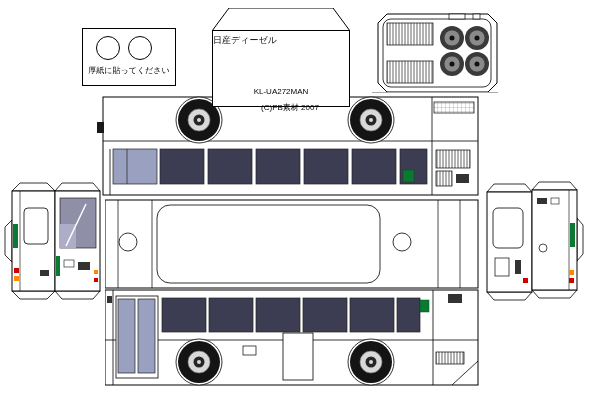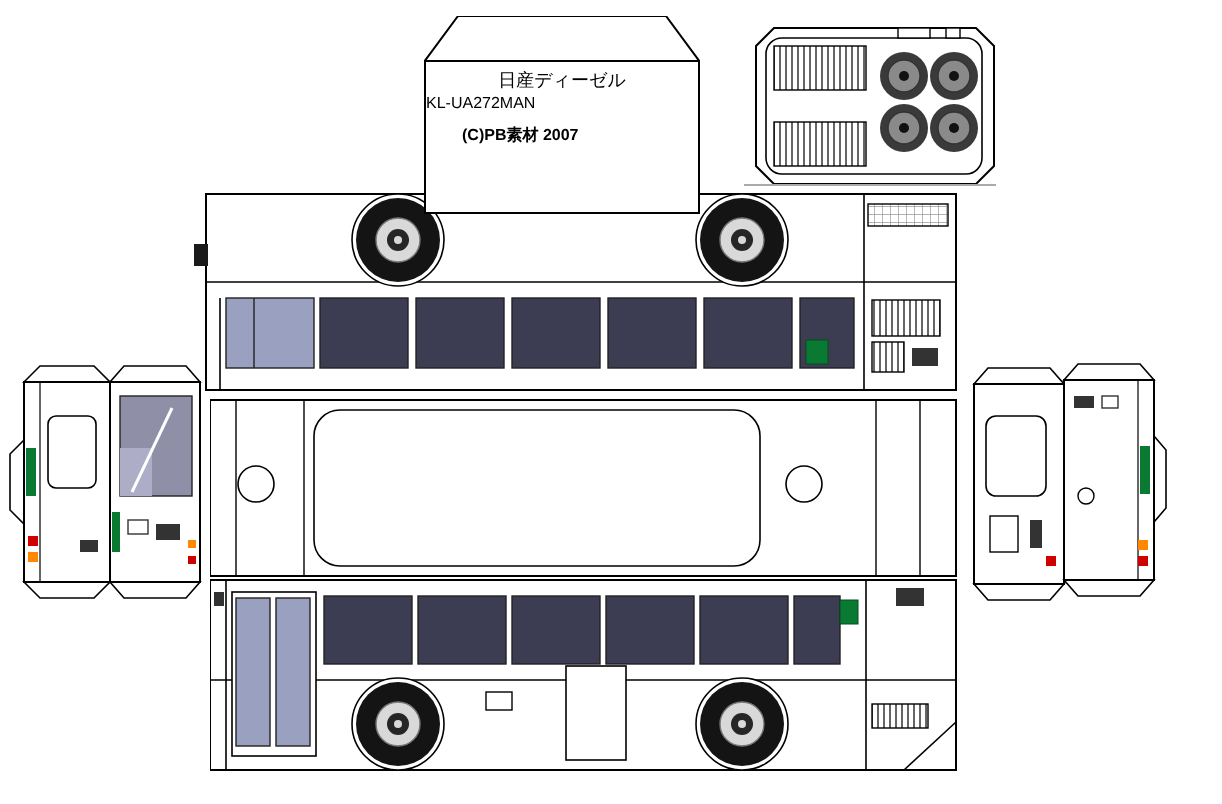--- a/index.html
+++ b/index.html
@@ -9,24 +9,24 @@
   svg{display:block;}
   
   .instruction{left:82px;top:28px;width:94px;height:58px;border:1px solid #000;box-sizing:border-box;background:#fff;}
   .instruction .hole{position:absolute;top:7px;width:22px;height:22px;border:1px solid #000;border-radius:50%;background:#fff;}
   .instruction .hole.h1{left:13px;}
   .instruction .hole.h2{left:45px;}
   .instruction .note{position:absolute;left:0;right:0;top:36px;font-size:8px;text-align:center;white-space:nowrap;}
   
   .title-flap{left:212px;top:8px;}
   .title-body{left:212px;top:30px;width:138px;height:77px;border:1px solid #000;box-sizing:border-box;background:#fff;}
-  .title-body .name{margin-top:3px;font-size:9px;text-align:center;}
-  .title-body .code{font-size:8px;text-align:left;}
+  .title-body .name{margin-top:3px;font-size:9px;}
+  .title-body .code{font-size:8px;text-align:center;margin-top:40px;}
   .title-body .credits{margin-top:7px;padding-left:18px;font-size:8px;line-height:9px;}
-  .title-body .credits .bold{font-weight:bold;}
+  .title-body .credits .bold{font-weight:normal;text-align:center;}
   .cutline{left:372px;top:92px;width:126px;height:1px;background:#aaaaaa;}
 </style>
 </head>
 <body>
 
 <div class="canvas">
 
   <svg width="0" height="0">
     <defs>
       <pattern id="vhatch" patternUnits="userSpaceOnUse" width="3" height="4">
@@ -198,20 +198,25 @@
         <circle cx="75" cy="51" r="8" fill="#8a8a8a" stroke="#333" stroke-width="0.7"></circle>
         <circle cx="75" cy="51" r="2.5" fill="#111"></circle>
       <circle cx="100" cy="51" r="12" fill="#3a3a3a"></circle>
         <circle cx="100" cy="51" r="8" fill="#8a8a8a" stroke="#333" stroke-width="0.7"></circle>
         <circle cx="100" cy="51" r="2.5" fill="#111"></circle>
     </g>
   </svg>
 
   <div class="piece cutline"></div>
 
+  <div class="piece instruction">
+    <div class="hole h1"></div>
+    <div class="hole h2"></div>
+    <div class="note">厚紙に貼ってください</div>
+  </div>
 
   <svg class="piece title-flap" width="138" height="23" viewBox="0 0 138 23">
     <polygon points="17,0 121,0 138,23 0,23" fill="#fff" stroke="#000"></polygon>
   </svg>
   <div class="piece title-body">
     <div class="name">日産ディーゼル</div>
     <div class="code">KL-UA272MAN</div>
     <div class="credits">
       <div class="bold">(C)PB素材 2007</div>
     </div>

